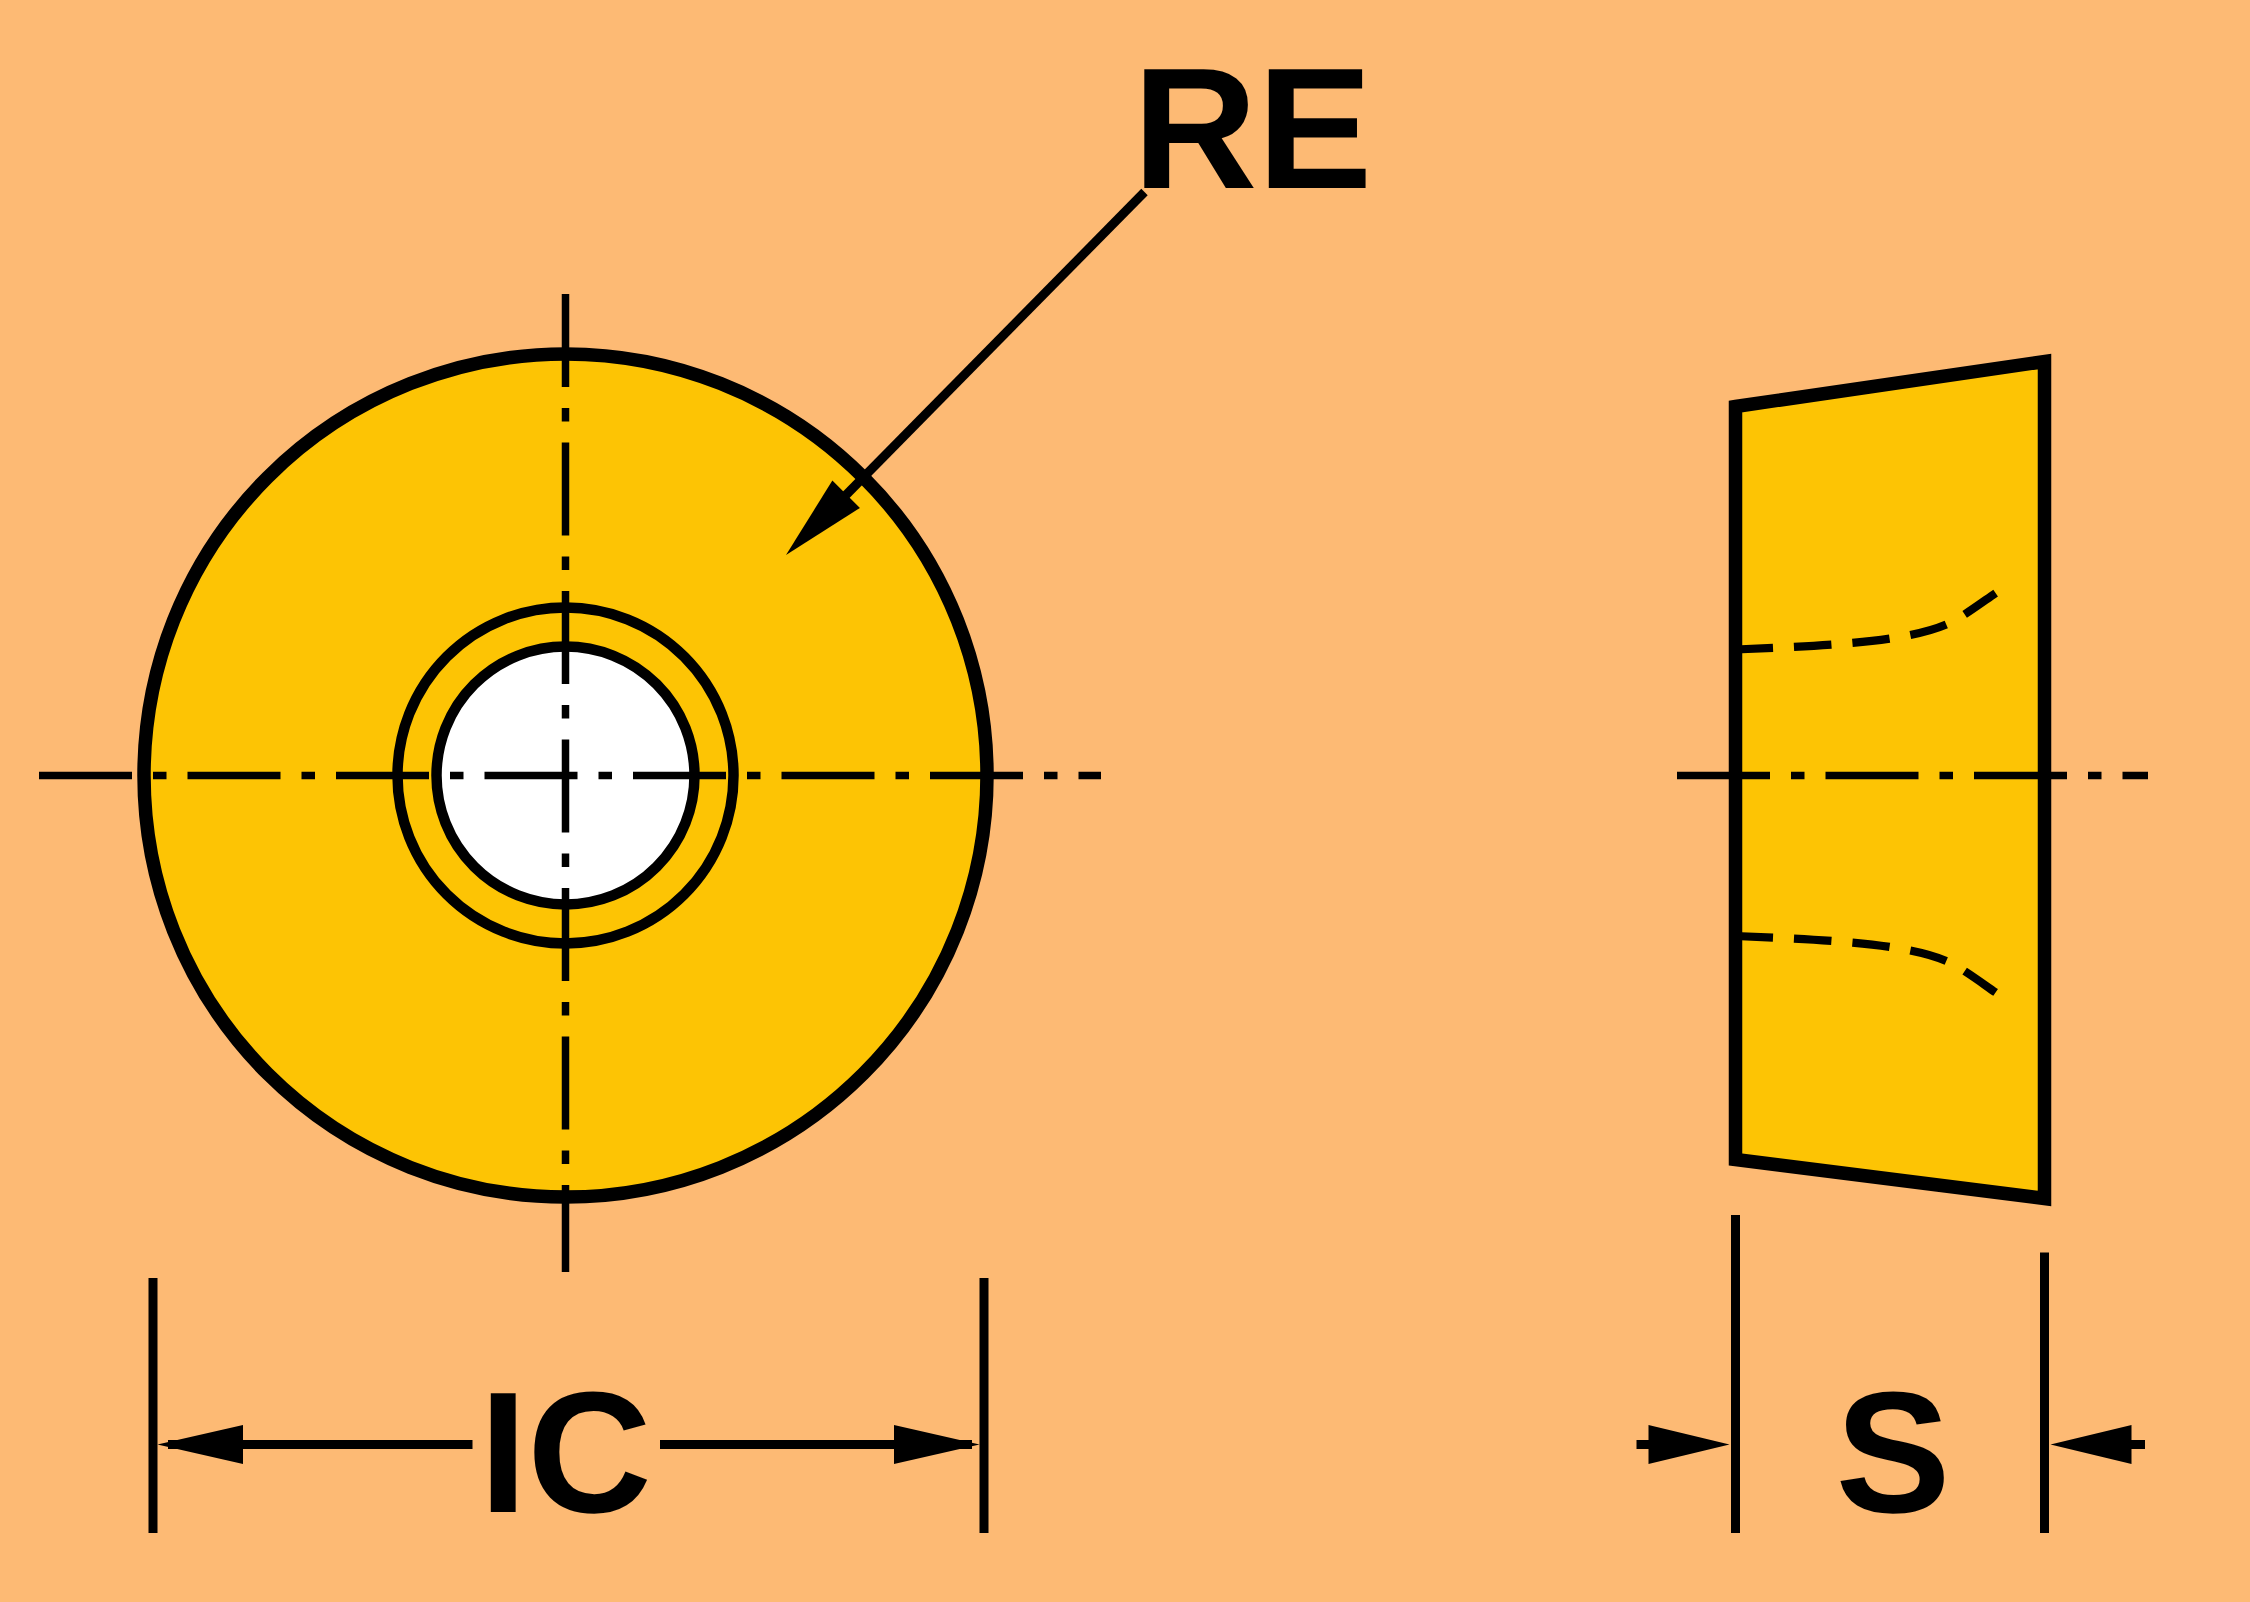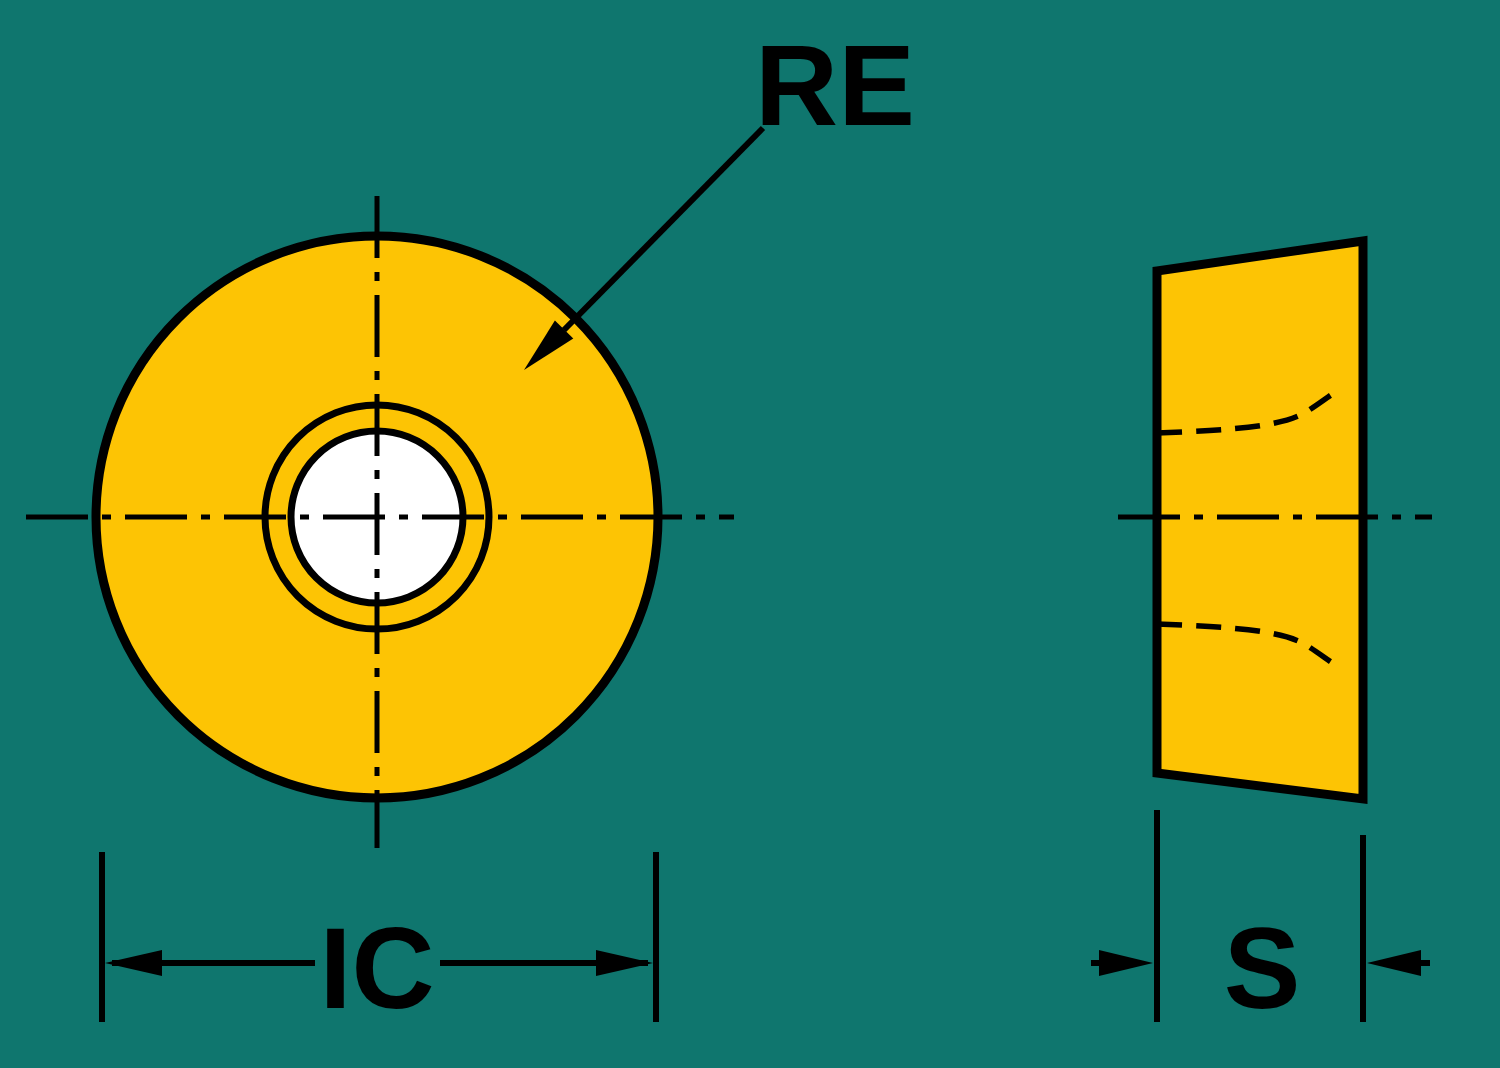--- a/index.html
+++ b/index.html
@@ -7,21 +7,21 @@
     padding: 0;
     background: #FFFFFF;
     width: 1500px;
     height: 1068px;
     overflow: hidden;
   }
   .stage {
     position: relative;
     width: 1500px;
     height: 1068px;
-    background: #0f766e;
+    background: #fdba74;
   }
   svg { display: block; }
 
   .outline-thick { stroke: #000000; stroke-width: 9; }
   .outline       { stroke: #000000; stroke-width: 7; }
   .centerline    { stroke: #000000; stroke-width: 5; fill: none; stroke-dasharray: 62 14 9 14; }
   .hidden-line   { stroke: #000000; stroke-width: 5.5; fill: none; stroke-dasharray: 25 14; }
   .dim-line      { stroke: #000000; stroke-width: 6; fill: none; }
   .ext-line      { stroke: #000000; stroke-width: 6; fill: none; }
   .leader-line   { stroke: #000000; stroke-width: 6; fill: none; }

